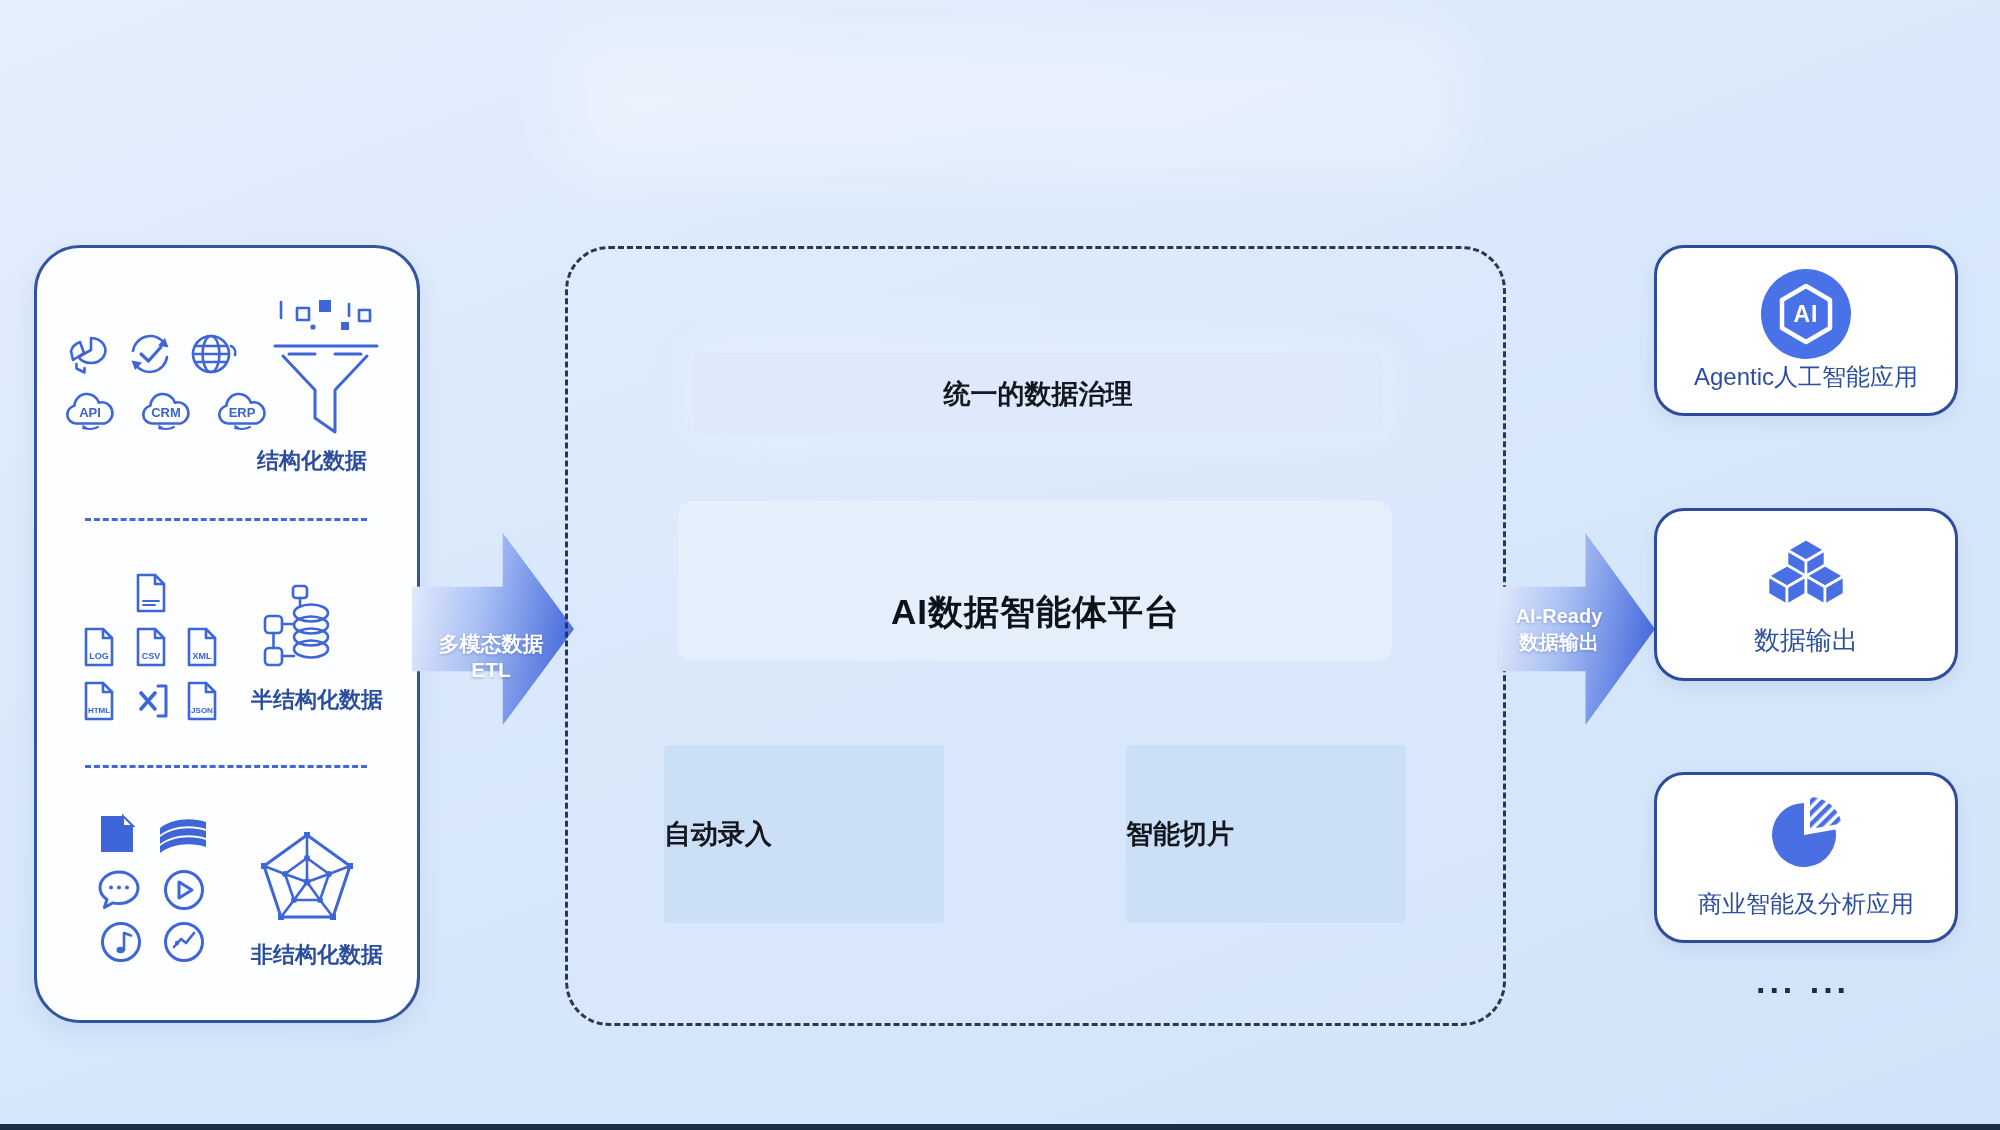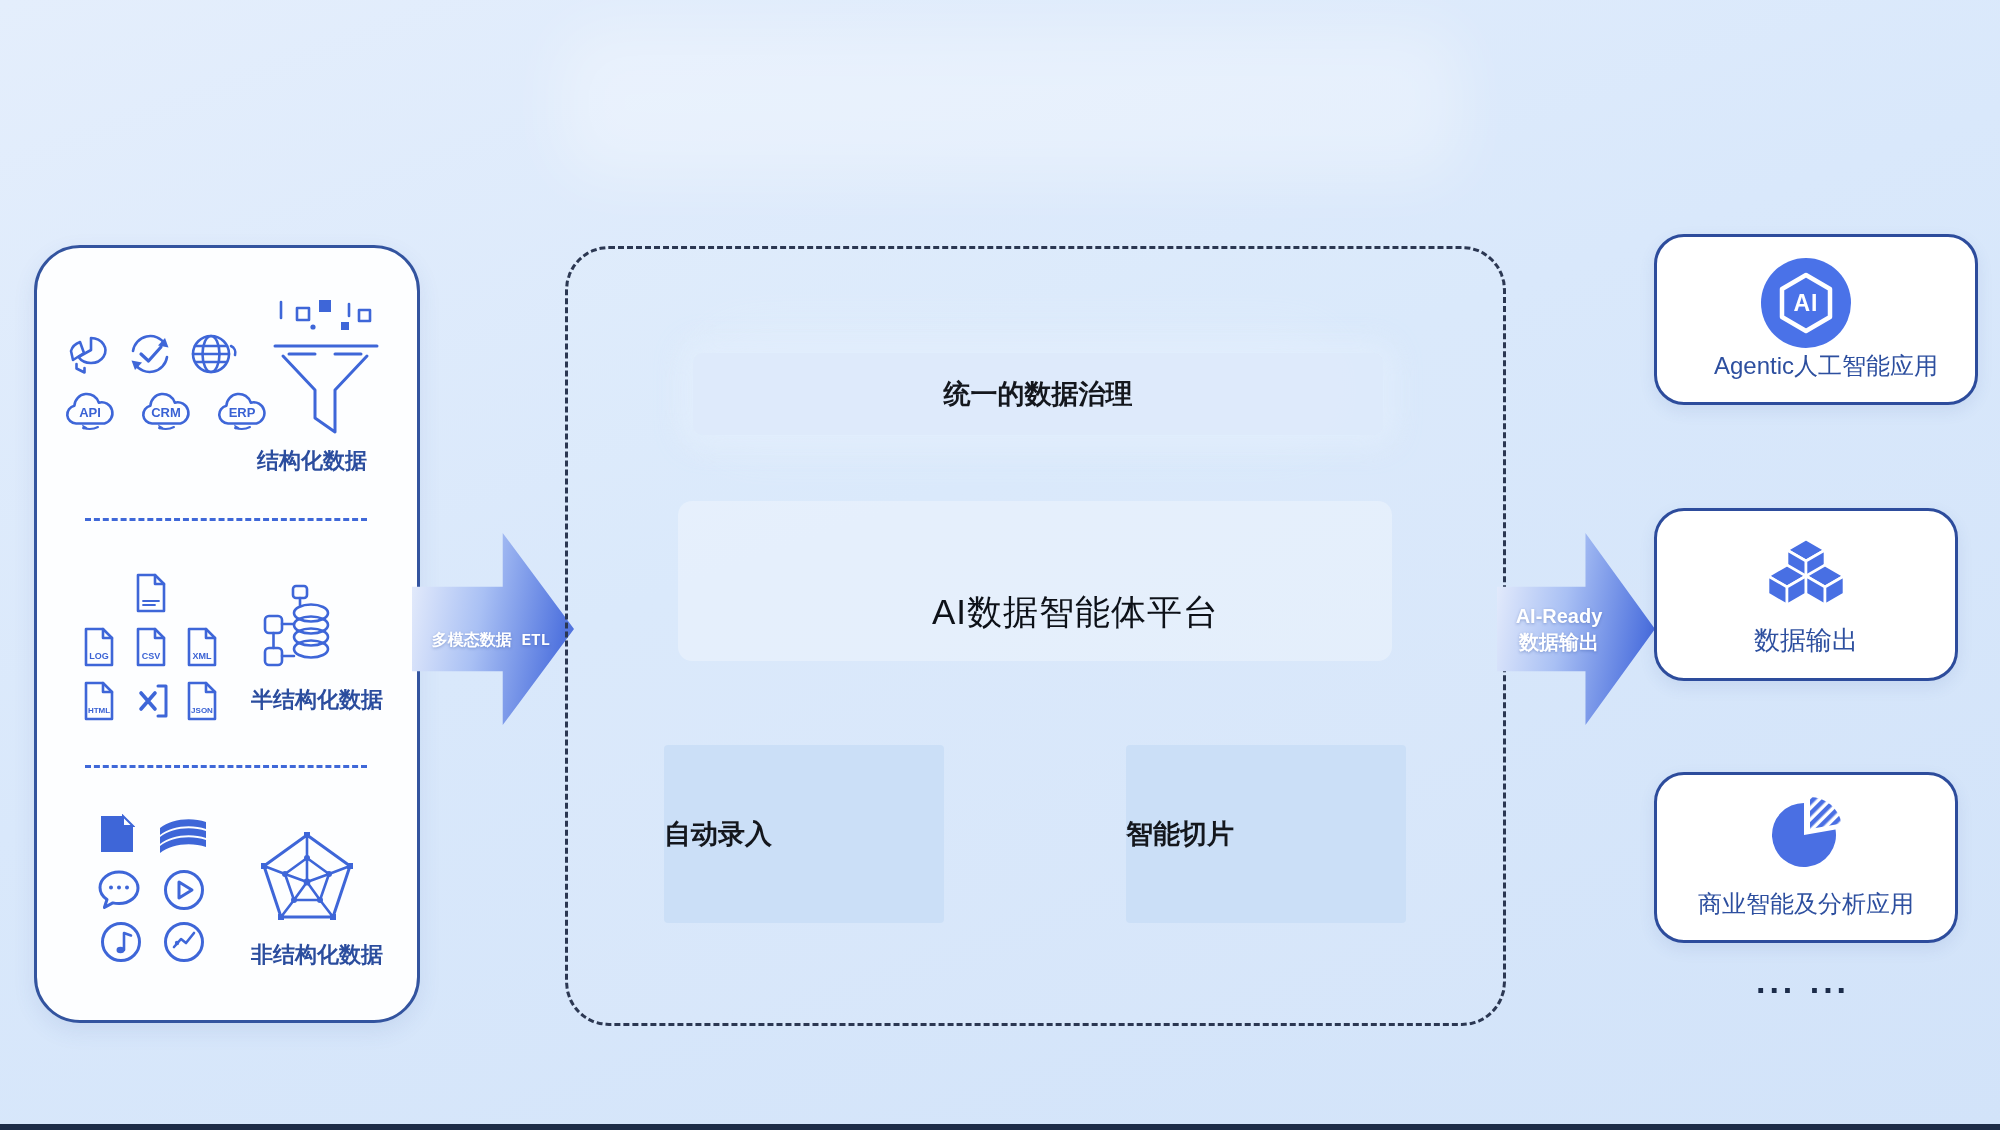--- a/index.html
+++ b/index.html
@@ -29,21 +29,21 @@
 
   
   .platform-box{left:565px;top:246px;width:935px;height:774px;
     border:3px dashed #2b3752;border-radius:44px;background:rgba(255,255,255,.05);}
   .gov-bar{position:absolute;left:125px;top:104px;width:690px;height:82px;border-radius:10px;
     background:rgba(221,234,251,.95);box-shadow:0 0 26px 12px rgba(226,238,252,.75);
     text-align:center;line-height:82px;font-size:27px;font-weight:800;color:#14171d;}
   .plat-faint{position:absolute;left:110px;top:252px;width:714px;height:160px;
     background:rgba(255,255,255,.30);border-radius:14px;}
   .plat-title{position:absolute;left:0;top:340px;width:100%;text-align:center;
-    font-size:35px;font-weight:400;color:#0d1118;letter-spacing:1px;margin-left:40px;}
+    font-size:35px;font-weight:700;color:#0d1118;letter-spacing:1px;}
   .module-box{position:absolute;top:496px;width:280px;height:178px;background:#cbdff7;
     border-radius:4px;text-align:left;line-height:178px;font-size:27px;font-weight:800;color:#14171d;}
 
   
   .out-box{position:absolute;left:1654px;width:298px;background:#fff;
     border:3px solid #2d4c9c;border-radius:30px;display:flex;flex-direction:column;
     align-items:center;justify-content:flex-end;box-shadow:0 6px 16px rgba(60,90,160,.10);}
   .out-label{font-size:24px;font-weight:500;color:#2d4f9f;margin-bottom:20px;white-space:nowrap;}
   .more-dots{left:1654px;top:962px;width:298px;text-align:center;font-size:34px;
     font-weight:900;color:#1c2c4a;letter-spacing:4px;}
@@ -255,37 +255,37 @@
         <circle class="fl" cx="61" cy="70" r="3"></circle>
           <circle class="fl" cx="35" cy="70" r="3"></circle>
         <circle class="fl" cx="26" cy="44" r="3"></circle>
           <circle class="fl" cx="48" cy="52" r="3.4"></circle>
       </svg>
     </div>
     <div class="lp-label" style="left:185px;top:692px;">非结构化数据</div>
   </div>
 
   <div class="arrow" style="left:412px;top:533px;"></div>
-  <div class="abs arrow-text" style="left:416px;top:630px;width:150px;font-size:16px;font-family:Liberation Mono, monospace;">多模态数据 ETL</div>
+  <div class="abs arrow-text" style="left:416px;top:630px;width:150px;font-size:21px;">多模态数据 ETL</div>
 
   <div class="abs platform-box">
     <div class="gov-bar">统一的数据治理</div>
     <div class="plat-faint"></div>
     <div class="plat-title">AI数据智能体平台</div>
     <div class="module-box" style="left:96px;">自动录入</div>
     <div class="module-box" style="left:558px;">智能切片</div>
   </div>
 
   <div class="arrow" style="left:1497px;top:533px;width:158px;"></div>
   <div class="abs arrow-text" style="left:1504px;top:603px;width:110px;font-size:20px;line-height:26px;">
     <div>AI-Ready</div>
     <div>数据输出</div>
   </div>
 
-  <div class="out-box" style="top:234px;height:165px;padding-left:20px;">
+  <div class="out-box" style="top:245px;height:165px;">
     <div class="abs" style="left:103px;top:20px;">
       <svg width="92" height="92" viewBox="0 0 92 92">
         <circle cx="46" cy="46" r="45" fill="#4a72e8"></circle>
         <polygon points="46,18 70,32 70,60 46,74 22,60 22,32" fill="none" stroke="#fff" stroke-width="4.5" stroke-linejoin="round"></polygon>
         <text x="46" y="54" text-anchor="middle" font-size="23" font-weight="800" fill="#fff" letter-spacing="1">AI</text>
       </svg>
     </div>
     <div class="out-label">Agentic人工智能应用</div>
   </div>
 

